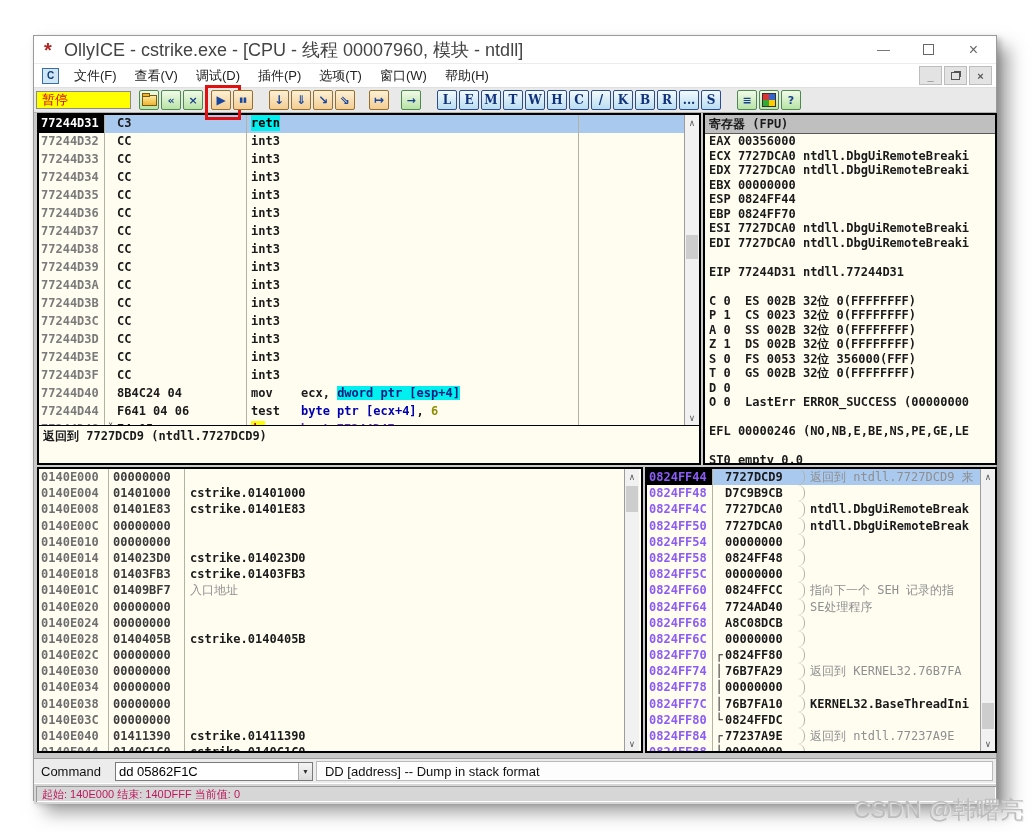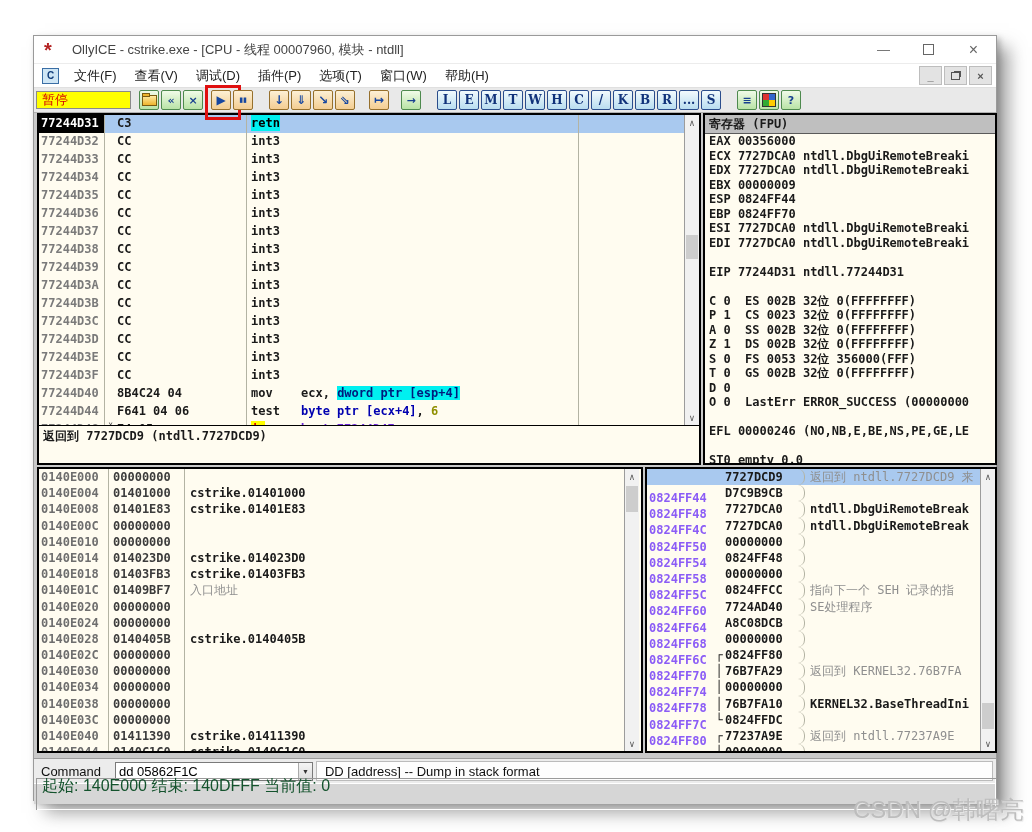--- a/index.html
+++ b/index.html
@@ -4,21 +4,21 @@
 <style>
   html,body{margin:0;padding:0;background:#fff;}
   .stage{position:relative;width:1032px;height:832px;background:#fff;overflow:hidden;
          font-family:"Liberation Sans",sans-serif;}
   .window{position:absolute;left:33px;top:35px;width:964px;height:766px;background:#fff;
           border:1px solid #9a9a9a;box-sizing:border-box;
           box-shadow:12px 12px 16px rgba(90,90,90,.55), 3px 3px 6px rgba(0,0,0,.25);}
   
   .titlebar{height:27px;display:flex;align-items:center;background:#fff;border-bottom:1px solid #ececec;}
   .app-icon{width:20px;margin-left:10px;color:#b42222;font-size:20px;font-weight:bold;line-height:14px;}
-  .title-text{margin-left:8px;font-size:13px;color:#444;}
+  .title-text{font-size:18px;color:#444;}
   .win-controls{margin-left:auto;display:flex;align-items:center;height:100%;}
   .wc{width:45px;height:100%;display:flex;align-items:center;justify-content:center;color:#666;font-size:13px;}
   .wc .sq{width:9px;height:9px;border:1px solid #666;display:inline-block;}
   
   .menubar{height:23px;display:flex;align-items:center;background:#fff;border-bottom:1px solid #e0e0e0;}
   .cpu-icon{width:15px;height:14px;margin-left:8px;background:#cfe6f5;border:1px solid #3a6ea5;
             color:#123d7a;font-size:10px;font-weight:bold;display:flex;align-items:center;justify-content:center;}
   .menu-items{display:flex;margin-left:6px;}
   .menu-item{padding:0 9px;font-size:13px;color:#222;}
   .mdi-controls{margin-left:auto;display:flex;margin-right:4px;gap:2px;}
@@ -86,38 +86,38 @@
               padding-left:4px;line-height:18px;}
   .reg-line{height:14.5px;line-height:14.5px;white-space:pre;padding-left:4px;font-weight:bold;}
   
   .mrow{display:flex;height:16.2px;line-height:16.2px;white-space:pre;}
   .mrow.sel{background:var(--selection-blue,#a9c9ef);}
   .m-addr{width:70px;flex:0 0 70px;color:#6e6e6e;font-weight:bold;border-right:1px solid #b3b3a3;padding-left:2px;box-sizing:border-box;}
   .mrow.sel .m-addr{background:#000;color:#fff;}
   .m-val{width:76px;flex:0 0 76px;color:#3c3c3c;font-weight:bold;border-right:1px solid #b3b3a3;padding-left:4px;box-sizing:border-box;}
   .m-comm{flex:1;padding-left:5px;font-weight:bold;overflow:hidden;}
   .m-comm.dim{color:#8f8f8f;font-weight:normal;}
-  #stack .m-addr{width:66px;flex:0 0 66px;color:#8b5cf6;margin-top:21px;}
+  #stack .m-addr{width:66px;flex:0 0 66px;color:#8b5cf6;}
   #stack .m-val{width:92px;flex:0 0 92px;color:#1a1a1a;padding-left:0;border-radius:7px;}
   .brk{display:inline-block;width:12px;text-align:center;color:#1a1a1a;}
   
   .commandbar{height:25px;background:#ececec;border-top:1px solid #9c9c9c;display:flex;align-items:center;
               padding-left:7px;box-sizing:border-box;}
   .cmd-label{font-size:13px;color:#111;margin-right:14px;}
   .combo{width:198px;height:19px;background:#fff;border:1px solid #7a7a7a;display:flex;box-sizing:border-box;}
   .combo input{flex:1;border:none;outline:none;font:13px "Liberation Sans",sans-serif;padding:8px 3px;background:#fff;}
   .combo-btn{width:17px;background:linear-gradient(#f5f5f5,#dcdcdc);border-left:1px solid #aaa;
              display:flex;align-items:center;justify-content:center;font-size:7px;color:#333;}
   .help-box{flex:1;align-self:stretch;margin:2px 3px;background:#fdfdfd;border:1px solid #bbb;
             display:flex;align-items:center;padding-left:8px;font-size:13px;color:#111;}
   
   .statusbar{height:20px;background:#d6d6d6;border-top:1px solid #fff;display:flex;align-items:center;}
-  .status-inner{margin-left:2px;flex:1;height:32px;line-height:16px;padding-left:6px;
+  .status-inner{margin-left:2px;flex:1;height:16px;line-height:16px;padding-left:6px;
                 box-shadow:inset 1px 1px 0 #9a9a9a, inset -1px -1px 0 #fff;
-                font-size:16px;color:#14532d;font-family:"Liberation Sans",sans-serif;}
+                font-size:11px;color:#be185d;font-family:"Liberation Sans",sans-serif;}
   .watermark{position:absolute;right:8px;bottom:6px;font-size:24px;color:#bdbdbd;
              text-shadow:1px 1px 1px #e8e8e8;}
 </style>
 </head>
 <body>
 
 <div class="stage">
   <div class="window">
 
     <div class="titlebar">
@@ -240,21 +240,21 @@
         </div>
         <div class="infoline">返回到 7727DCD9 (ntdll.7727DCD9)</div>
       </div>
 
       <div class="pane" id="registers">
         <div class="reg-header">寄存器 (FPU)</div>
         <div id="reg-lines">
             <div class="reg-line">EAX 00356000</div>
             <div class="reg-line">ECX 7727DCA0 ntdll.DbgUiRemoteBreaki</div>
             <div class="reg-line">EDX 7727DCA0 ntdll.DbgUiRemoteBreaki</div>
-            <div class="reg-line">EBX 00000009</div>
+            <div class="reg-line">EBX 00000000</div>
             <div class="reg-line">ESP 0824FF44</div>
             <div class="reg-line">EBP 0824FF70</div>
             <div class="reg-line">ESI 7727DCA0 ntdll.DbgUiRemoteBreaki</div>
             <div class="reg-line">EDI 7727DCA0 ntdll.DbgUiRemoteBreaki</div>
             <div class="reg-line"></div>
             <div class="reg-line">EIP 77244D31 ntdll.77244D31</div>
             <div class="reg-line"></div>
             <div class="reg-line">C 0  ES 002B 32位 0(FFFFFFFF)</div>
             <div class="reg-line">P 1  CS 0023 32位 0(FFFFFFFF)</div>
             <div class="reg-line">A 0  SS 002B 32位 0(FFFFFFFF)</div>

